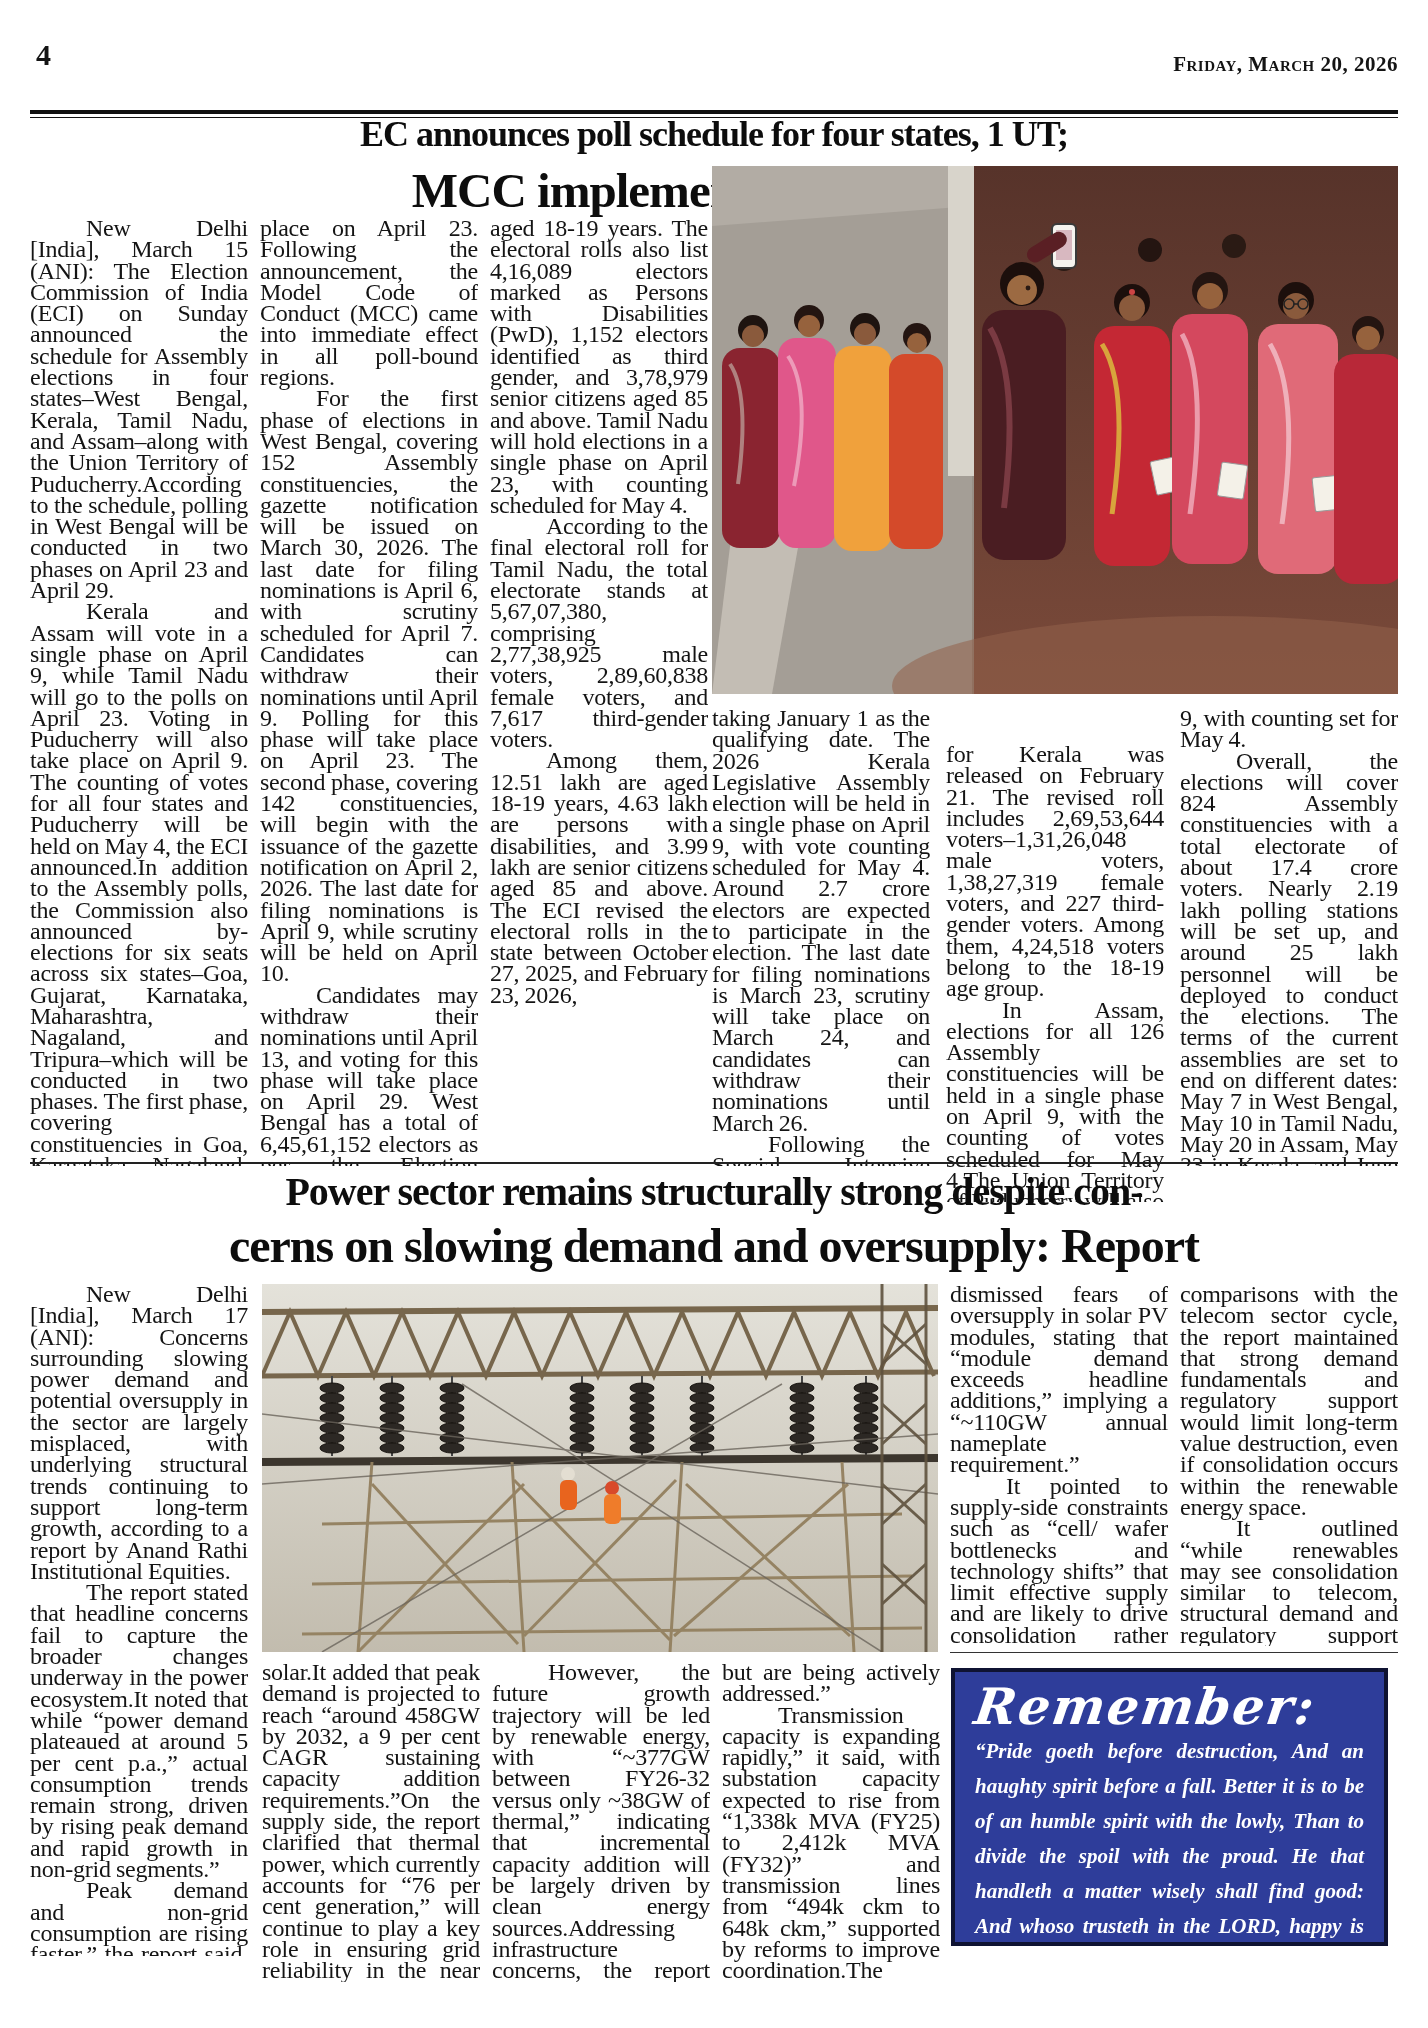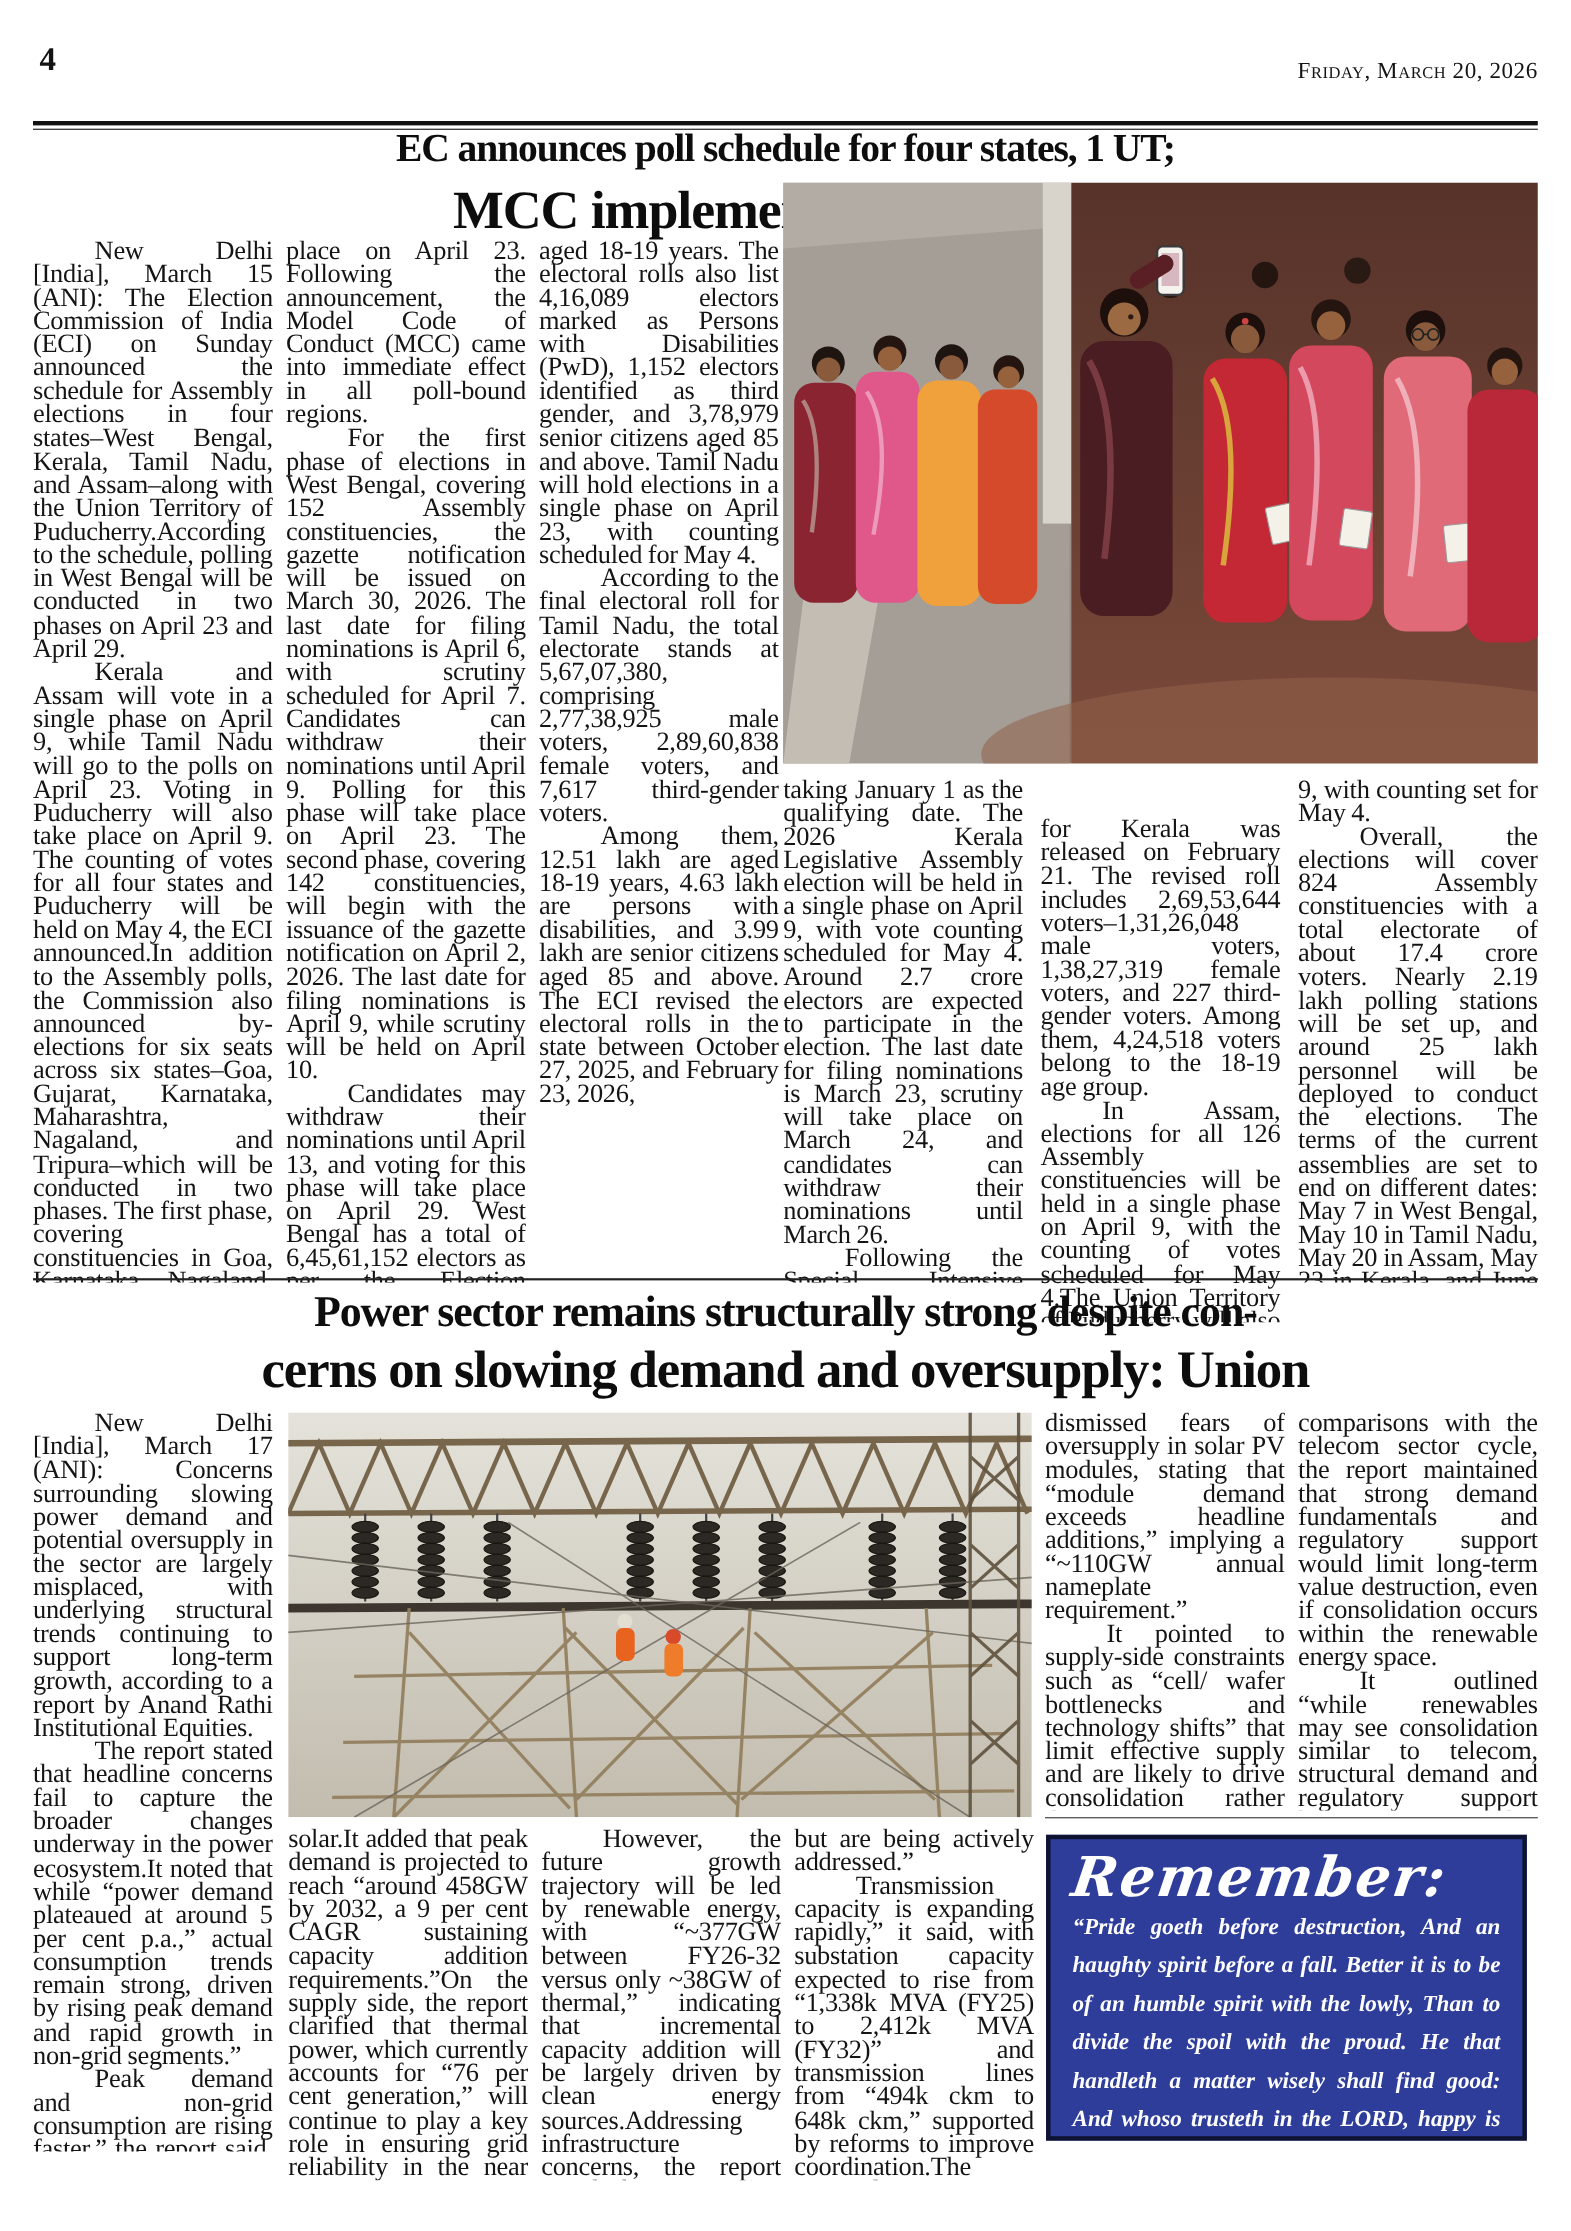--- a/index.html
+++ b/index.html
@@ -3,21 +3,21 @@
 <meta charset="utf-8">
 <style>
   html,body{margin:0;padding:0;background:#ffffff;}
   body{
     width:1428px;height:2028px;position:relative;overflow:hidden;
     font-family:"Liberation Serif","DejaVu Serif",serif;color:#141414;
   }
   .abs{position:absolute;}
   
   .pagenum{left:36px;top:38px;font-size:30px;font-weight:bold;}
-  .pagedate{right:30px;top:52px;font-size:21px;font-variant:small-caps;letter-spacing:0.5px;}
+  .pagedate{right:30px;top:52px;font-size:21px;font-variant:small-caps;letter-spacing:0.5px;font-weight:bold;}
   .rule-thick{left:30px;top:110px;width:1368px;height:4px;background:#111;}
   .rule-thin{left:30px;top:117px;width:1368px;height:1px;background:#111;}
   
   .headline{font-weight:bold;letter-spacing:-1px;text-align:center;line-height:1.02;color:#0d0d0d;}
   .h1a{left:30px;top:116px;width:1368px;font-size:36px;}
   .h1b{left:30px;top:166px;width:1150px;font-size:49px;}
   .h2a{left:30px;top:1172px;width:1368px;font-size:40px;}
   .h2b{left:30px;top:1222px;width:1368px;font-size:48px;}
   
   .col{
@@ -184,21 +184,21 @@
     <p class="ind">In Assam, elections for all 126 Assembly constituencies will be held in a single phase on April 9, with the counting of votes scheduled for May 4.The Union Territory of Puducherry will also hold its 2026 Assembly election in a single phase on April</p>
   </div>
 <div class="abs col a1c6">
     <p>9, with counting set for May 4.</p>
     <p class="ind">Overall, the elections will cover 824 Assembly constituencies with a total electorate of about 17.4 crore voters. Nearly 2.19 lakh polling stations will be set up, and around 25 lakh personnel will be deployed to conduct the elections. The terms of the current assemblies are set to end on different dates: May 7 in West Bengal, May 10 in Tamil Nadu, May 20 in Assam, May 23 in Kerala, and June 15 in Puducherry. (ANI)</p>
   </div>
 
 <div class="abs divider"></div>
 
 <div class="abs headline h2a">Power sector remains structurally strong despite con-</div>
-<div class="abs headline h2b">cerns on slowing demand and oversupply: Union</div>
+<div class="abs headline h2b">cerns on slowing demand and oversupply: Report</div>
 
 <div class="abs photo2">
   <svg class="photo-frame" width="676" height="368" viewBox="0 0 676 368" xmlns="http://www.w3.org/2000/svg">
     <defs>
       <linearGradient id="sky" x1="0" y1="0" x2="0" y2="1">
         <stop offset="0" stop-color="#e4e2da"></stop>
           <stop offset="1" stop-color="#c2bcae"></stop>
       </linearGradient>
     </defs>
     <rect width="676" height="368" fill="url(#sky)"></rect>

